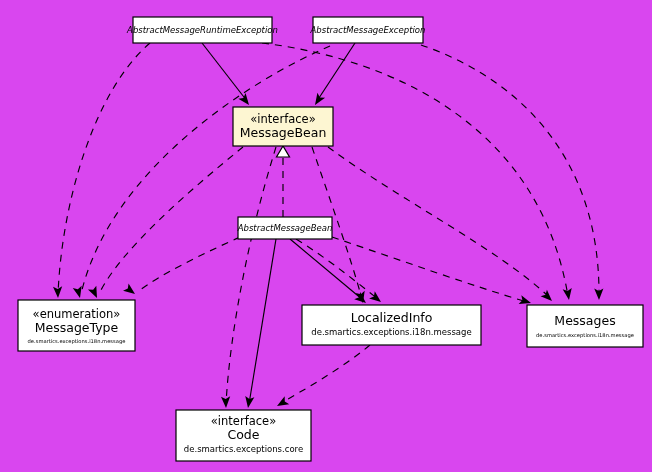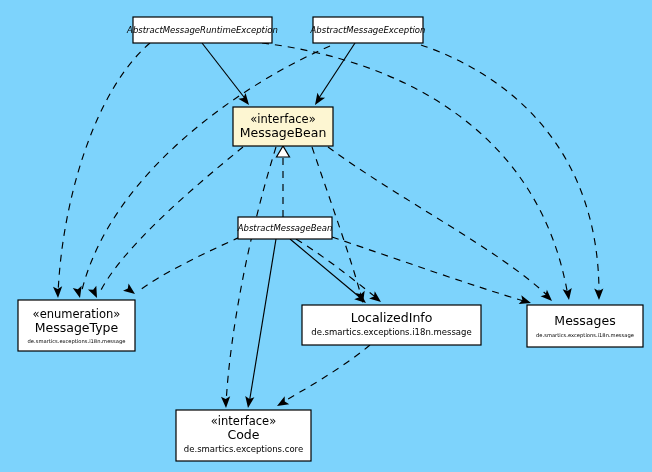--- a/index.html
+++ b/index.html
@@ -7,21 +7,21 @@
     padding: 0;
     background: #ffffff;
   }
   body {
     font-family: "DejaVu Sans", sans-serif;
   }
   #diagram-root {
     position: relative;
     width: 652px;
     height: 472px;
-    background: #7dd3fc;
+    background: #d946ef;
     overflow: hidden;
   }
   svg#uml-canvas {
     position: absolute;
     left: 0;
     top: 0;
     width: 652px;
     height: 472px;
   }
   .edge-solid {

